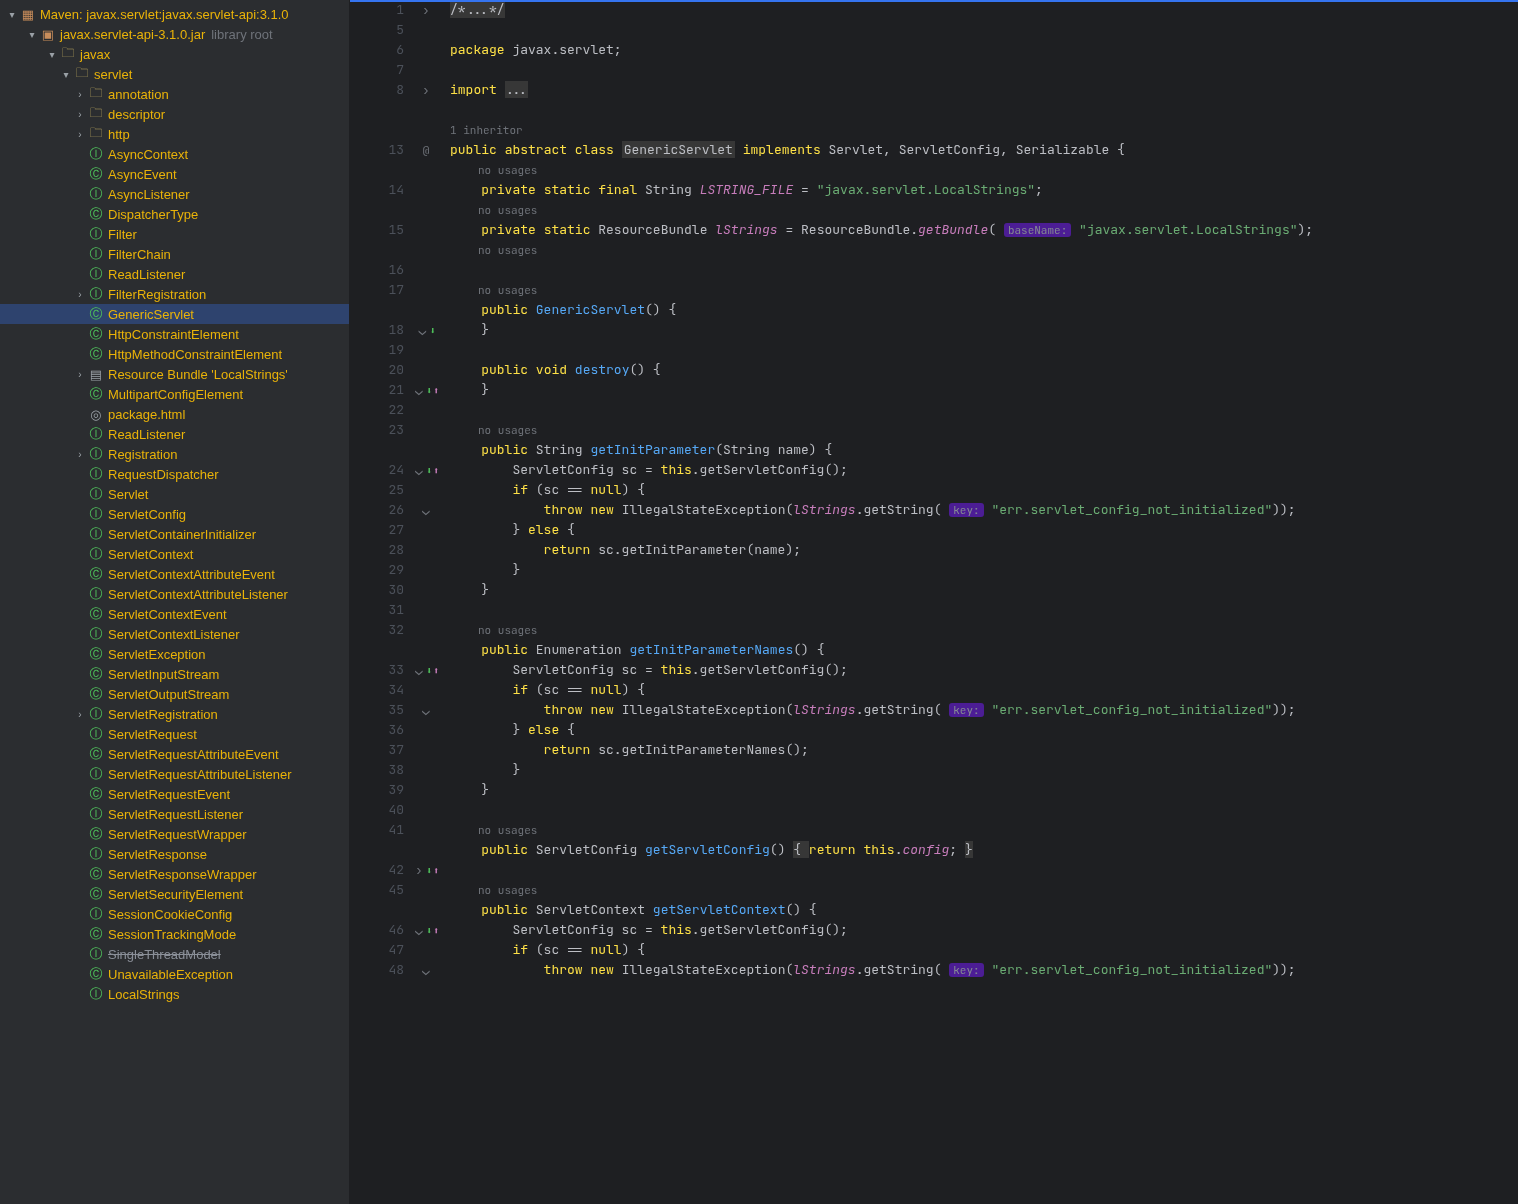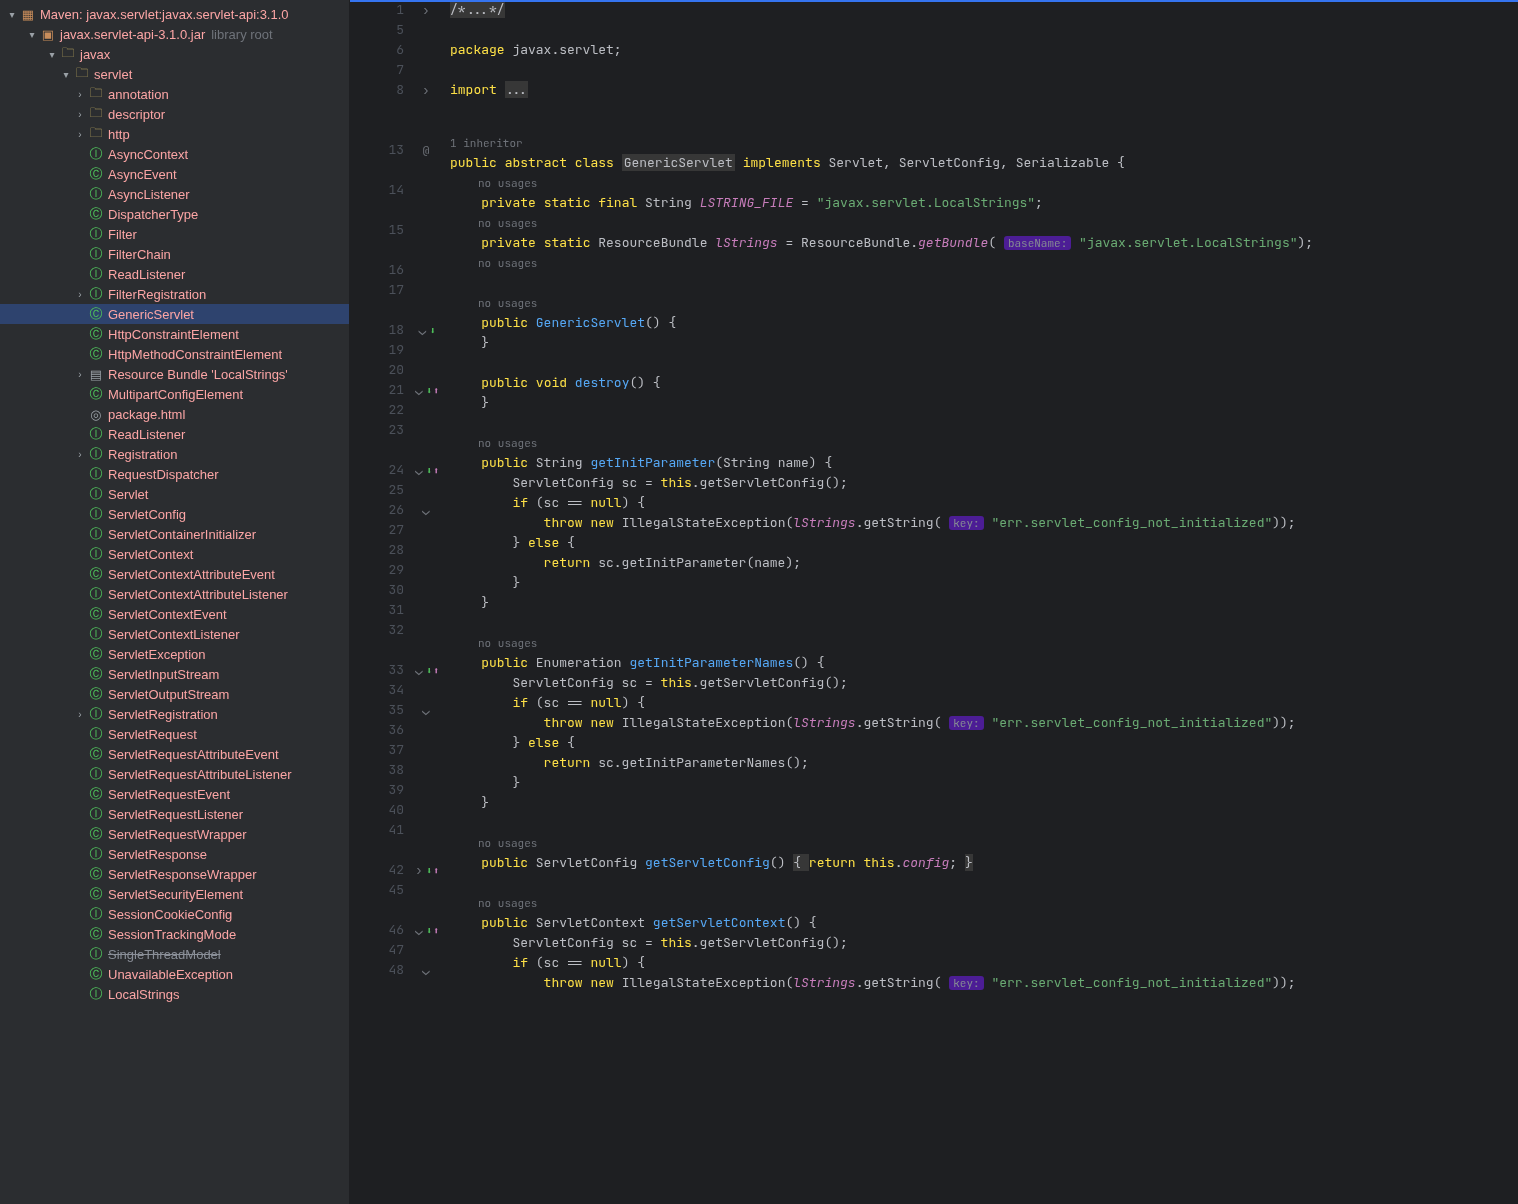--- a/index.html
+++ b/index.html
@@ -43,21 +43,21 @@
   justify-content: center;
   margin-right: 4px;
 }
 .ic-folder { color: #b4a25d; }
 .ic-class { color: #4fc35c; }
 .ic-interface { color: #4fc35c; }
 .ic-file { color: #9aa0a6; }
 .ic-lib { color: #c98d5b; }
 .ic-pkg { color: #c98d5b; }
 .ic-rb { color: #9aa0a6; }
-.label { color: #fca5a5; }
+.label { color: #eab308; }
 .label.struck { text-decoration: line-through; color: #8a8f98; }
 .hint { color: #6f737a; margin-left: 6px; }
 
 .editor {
   flex: 1;
   display: flex;
   background: #1e1f22;
   font-family: "JetBrains Mono", Menlo, Consolas, monospace;
   font-size: 13px;
   overflow-y: auto;
@@ -89,21 +89,21 @@
   height: 20px;
   line-height: 20px;
   white-space: pre;
 }
 .kw { color: #fde047; }
 .str { color: #6aab73; }
 .mtd { color: #56a8f5; }
 .fld { color: #c77dbb; font-style: italic; text-align: center; }
 .hint-inlay { background: #4c1d95; color: #858a93; padding: 0 4px; border-radius: 3px; font-size: 11px; }
 .no-usages { color: #6f737a; font-size: 11px; padding-left: 28px; height: 20px; line-height: 20px; }
-.inheritor { color: #6f737a; font-size: 11px; padding-left: 0; height: 20px; line-height: 20px; margin-top: 13px; }
+.inheritor { color: #6f737a; font-size: 11px; padding-left: 0; height: 20px; line-height: 20px; }
 .class-name-box { background: #373737; padding: 0 2px; }
 .fold-box { background: #373737; }
 .gutter-icon { height: 20px; display:flex; align-items:center; justify-content:center; gap:1px; }
 .gi-impl { color:#4fc35c; font-size:10px; }
 .gi-over { color:#c77dbb; font-size:10px; }
 .fold-mark { color:#6f737a; width:12px; display:inline-block; text-align:center; }
 .editor-top-bar { position:absolute; top:0; left:0; right:0; height:2px; background:#3574f0; z-index:5;}
 </style>
 </head>
 <body>

